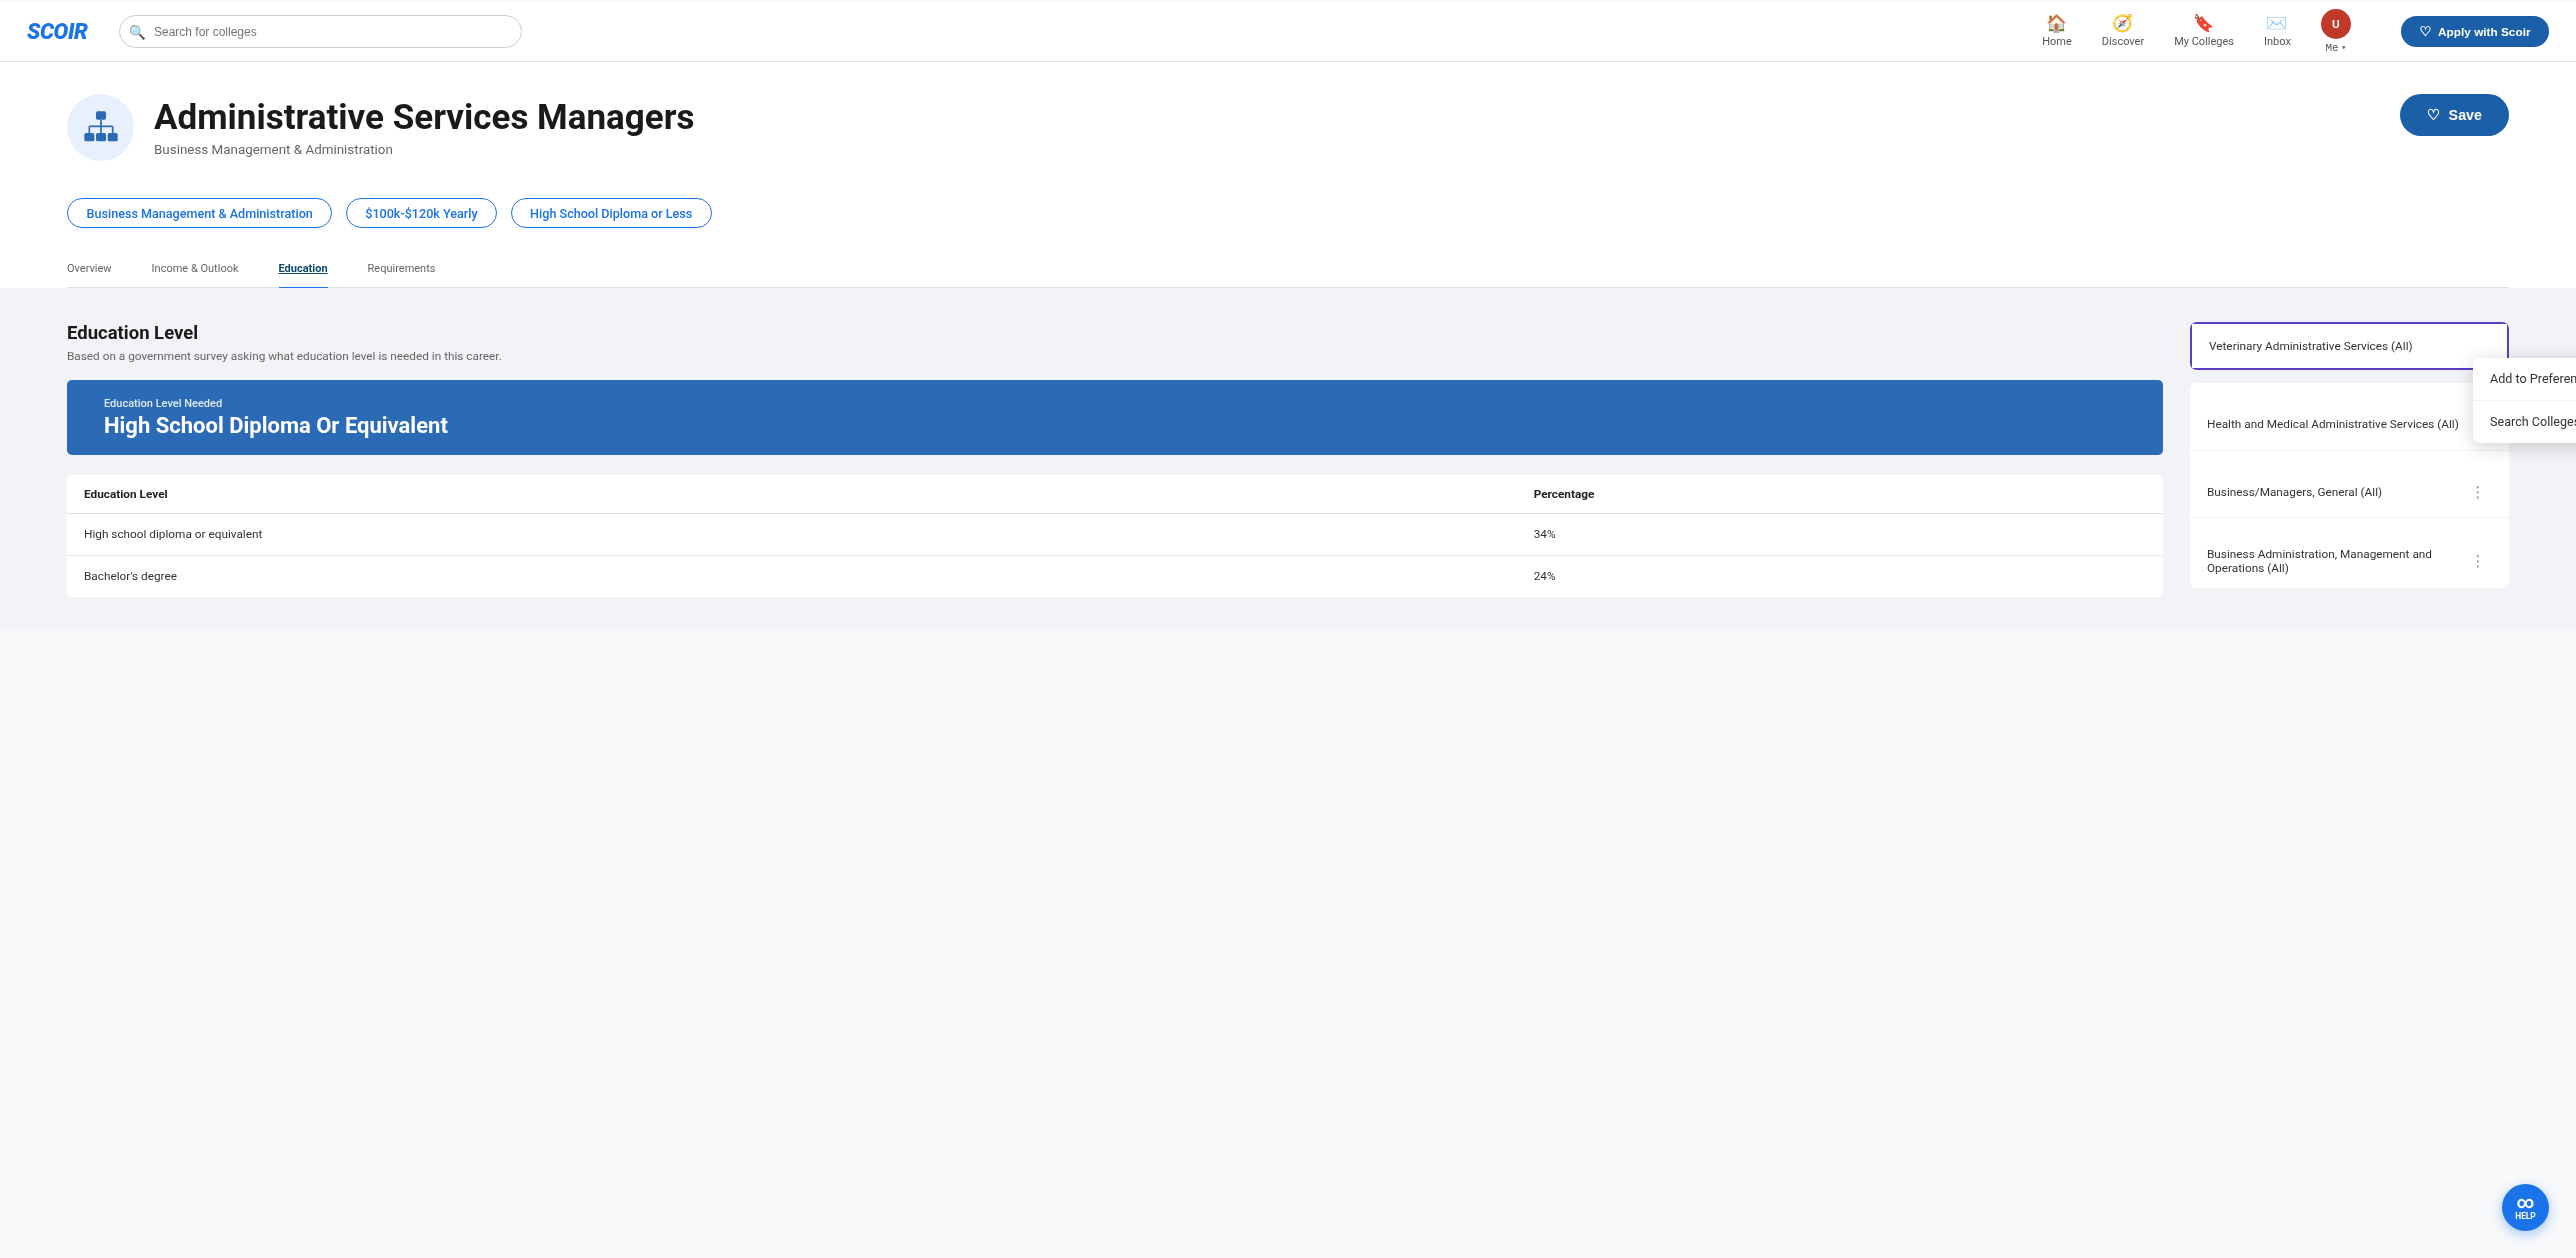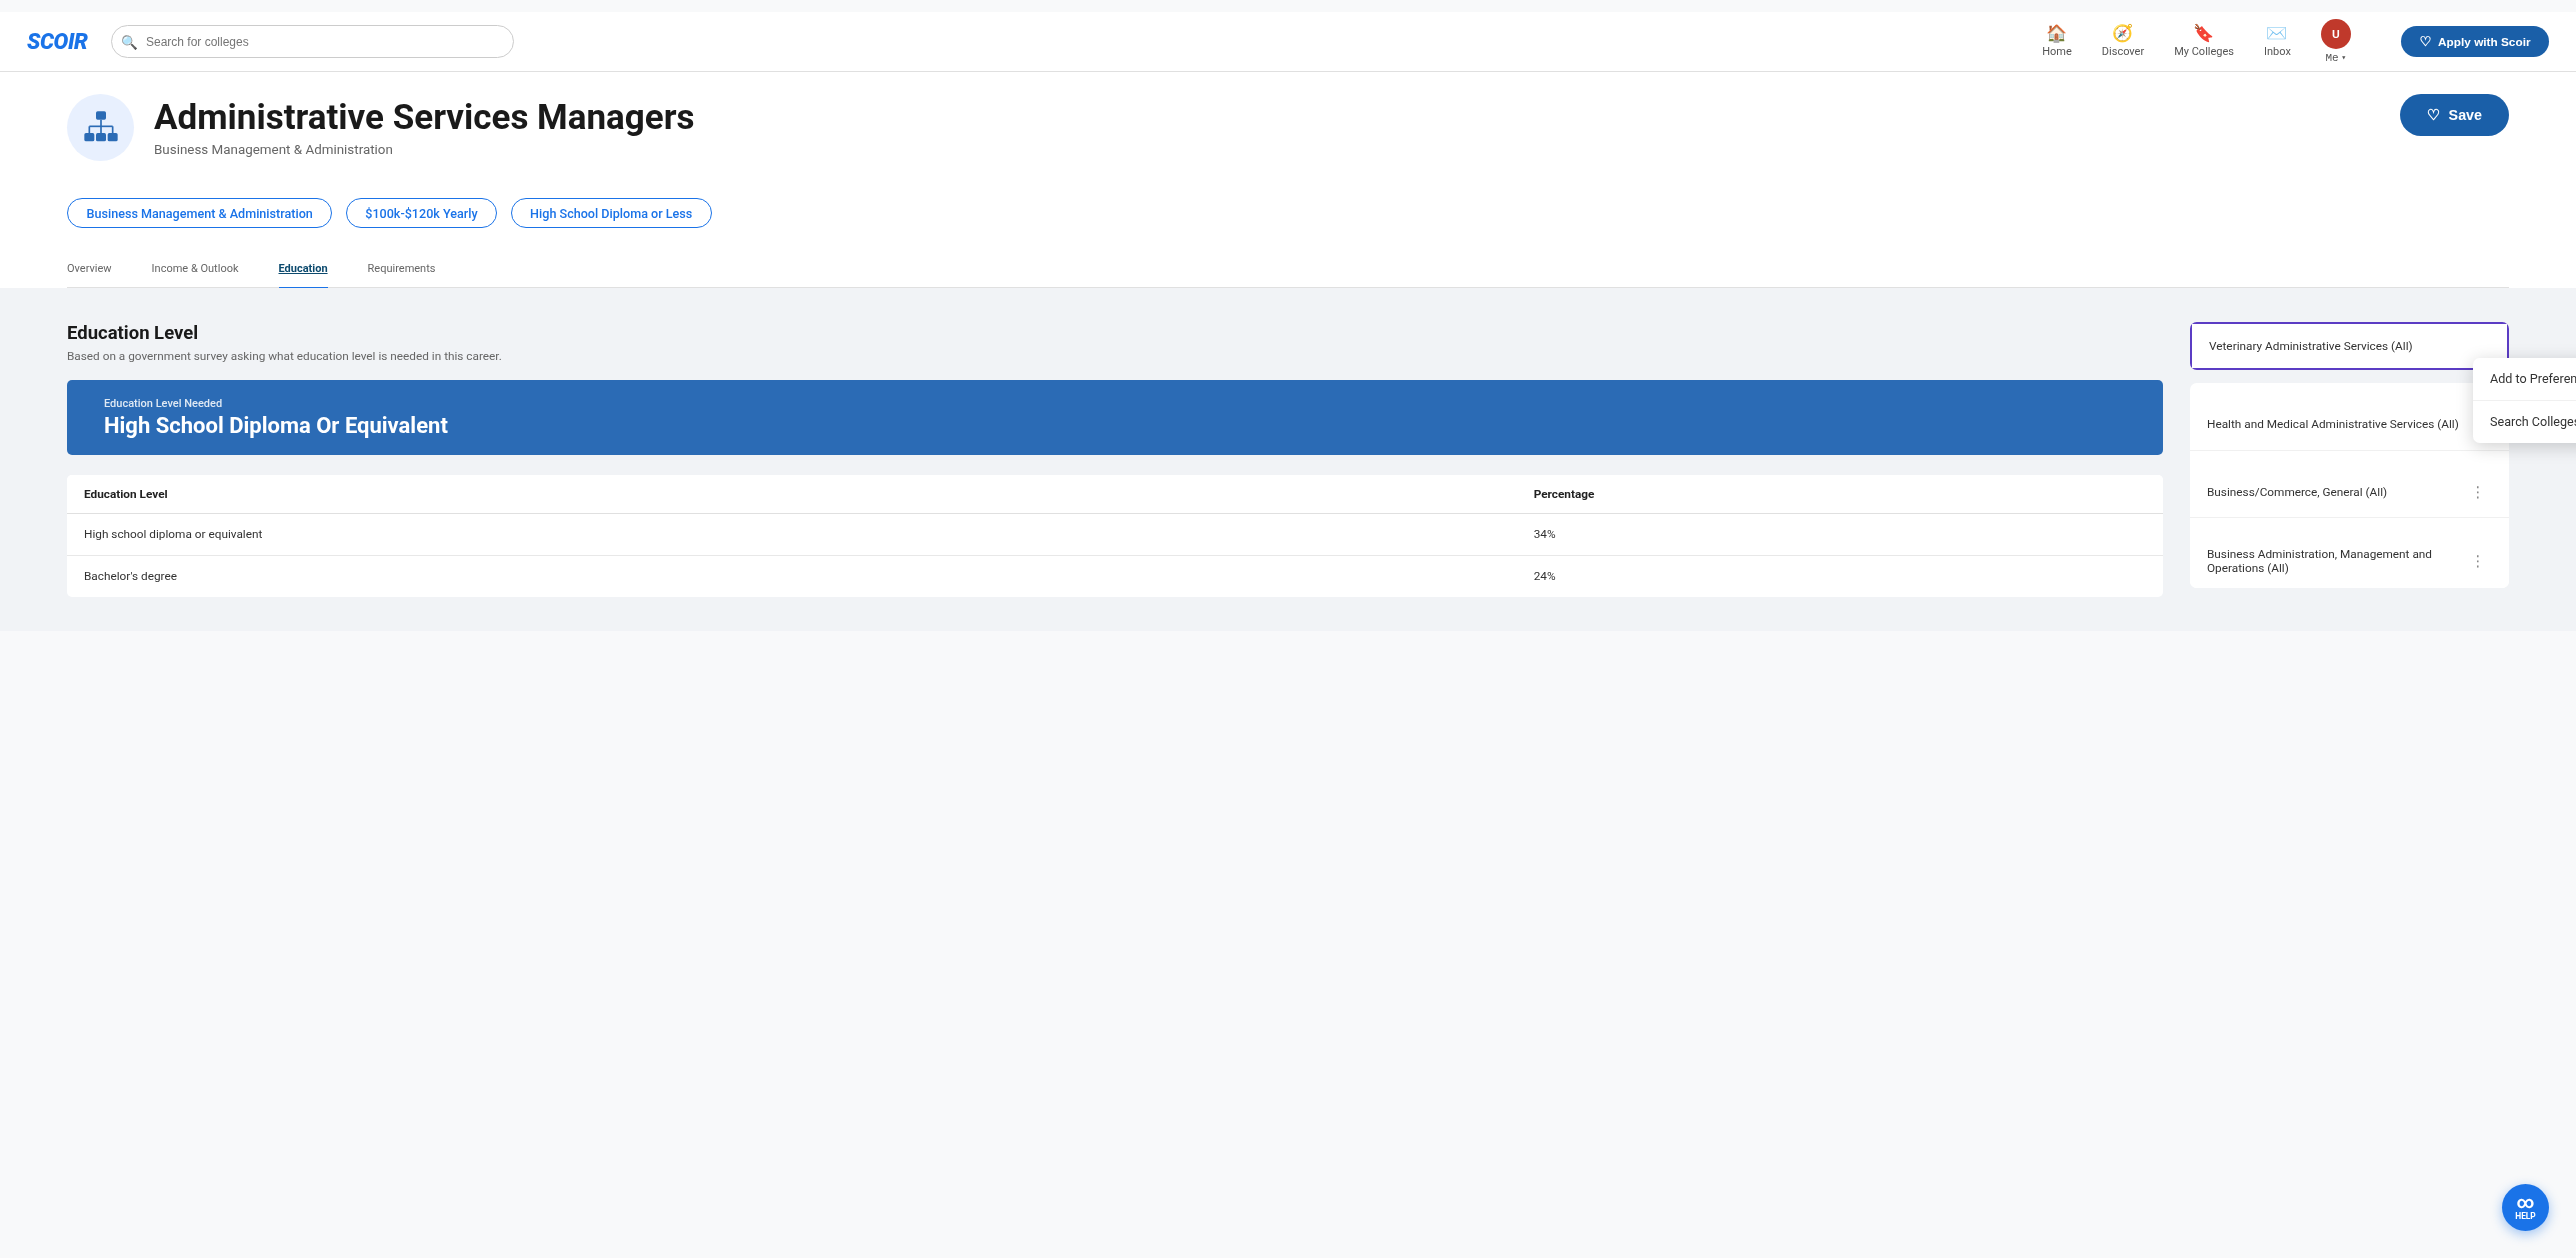--- a/index.html
+++ b/index.html
@@ -7,22 +7,23 @@
 
     
     .navbar {
       background: #fff;
       border-bottom: 0.8px solid #e0e0e0;
       display: flex;
       align-items: center;
       padding: 0 27px;
       height: 60px;
       position: sticky;
-      top: 12px;
+      top: 2px;
       z-index: 100;
+      gap: 8px;
     }
     .search-bar {
       flex: 1;
       max-width: 403px;
       position: relative;
       margin-right: auto;
     }
     .search-bar input {
       width: 100%;
       padding: 8.4px 13.4px 8.4px 34px;
@@ -522,21 +523,21 @@
         </div>
       </div>
     </div>
 
     <div style="background:#fff; border-radius:6.7px; overflow:hidden;">
       <div class="majors-list-item">
         <span>Health and Medical Administrative Services (All)</span>
         <span class="three-dots">⋮</span>
       </div>
       <div class="majors-list-item">
-        <span>Business/Commerce, General (All)</span>
+        <span>Business/Managers, General (All)</span>
         <span class="three-dots">⋮</span>
       </div>
       <div class="majors-list-item">
         <span>Business Administration, Management and Operations (All)</span>
         <span class="three-dots">⋮</span>
       </div>
     </div>
   </div>
 
 </div>

